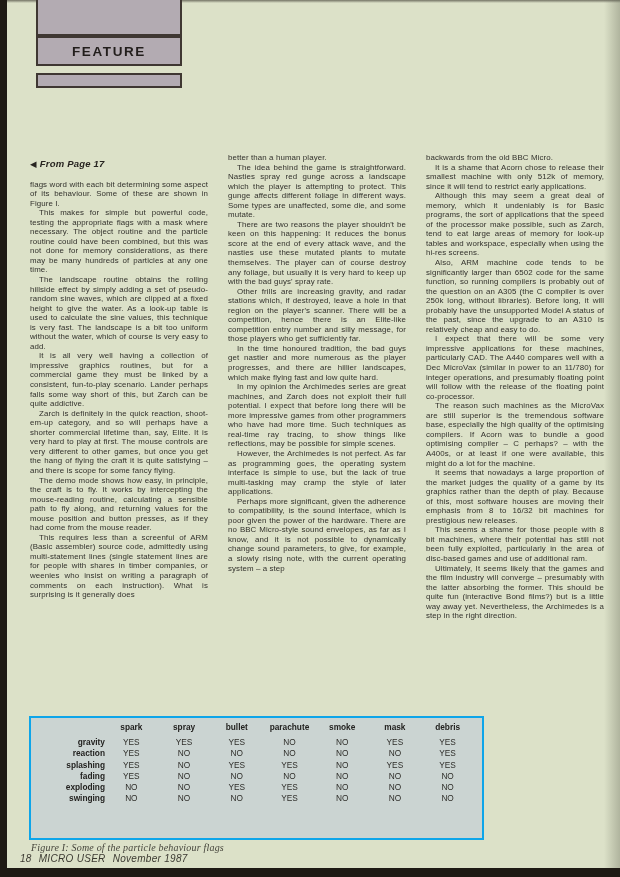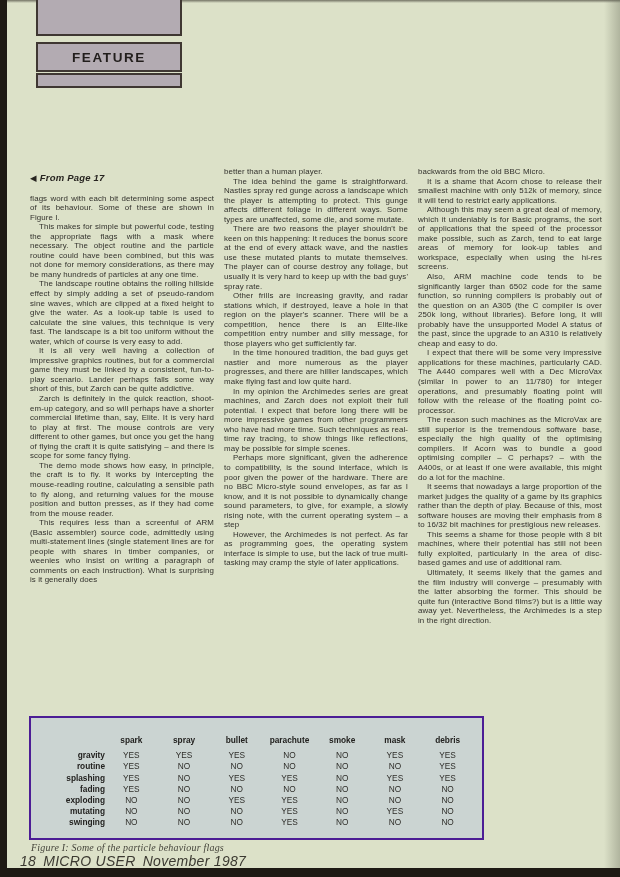--- a/index.html
+++ b/index.html
@@ -22,31 +22,31 @@
     background:linear-gradient(to bottom, rgba(30,26,20,0.55), rgba(30,26,20,0));
     pointer-events:none;
   }
   
   .hbox{
     position:absolute;left:29px;width:146px;
     background:#b3abb2;border:2px solid #3f3732;box-sizing:border-box;
   }
   .hbox-top{top:-3px;height:39px;}
   .hbox-feature{
-    top:42px;height:30px;
+    top:36px;height:30px;
     display:flex;align-items:center;justify-content:center;
   }
   .hbox-bottom{top:73px;height:15px;}
   .feature-label{
     font-weight:bold;font-size:13.5px;letter-spacing:1.6px;color:#221e1c;
   }
   
   .columns{
-    position:absolute;left:23px;top:167px;width:574px;
-    display:flex;gap:10px;
+    position:absolute;left:23px;top:153px;width:574px;
+    display:flex;gap:20px;
   }
   .col{
     width:184px;height:560px;overflow:hidden;
     text-align:justify;
     font-size:7.9px;line-height:9.55px;color:#32312c;
     letter-spacing:0.1px;
   }
   .col-3{height:704px;}
   .para{margin:0;}
   .para.indent{text-indent:9px;}
@@ -55,22 +55,22 @@
     margin:6px 0 10px 0;color:#272420;text-align:left;text-indent:0;
     letter-spacing:0.2px;
   }
   .from-page .arrow{
     font-family:"DejaVu Sans",sans-serif;font-style:normal;font-size:8.5px;
     margin-right:3px;
   }
   
   .figure-box{
     position:absolute;left:22px;top:716px;width:455px;height:124px;
-    background:#cbd4d2;border:2px solid #4c1d95;box-sizing:border-box;
-    padding:16px 8px 4px 12px;
+    background:#cbd4d2;border:2px solid #0ea5e9;box-sizing:border-box;
+    padding:3px 8px 4px 12px;
   }
   .figure-box table{
     width:100%;border-collapse:collapse;table-layout:fixed;
     font-size:8.3px;color:#2e2d29;
   }
   .figure-box th,.figure-box td{
     padding:0.6px 0;text-align:center;font-weight:normal;
     white-space:nowrap;overflow:hidden;
   }
   .figure-box thead th{font-weight:bold;padding-bottom:5px;color:#232220;}
@@ -79,21 +79,21 @@
   }
   .figure-box .label-col{width:62px;text-align:right;}
   .figure-caption{
     position:absolute;left:24px;top:842px;
     font-family:"Liberation Serif",serif;font-style:italic;
     font-size:10px;color:#46453c;letter-spacing:0.2px;
   }
   
   .page-footer{
     position:absolute;left:13px;top:853px;
-    font-style:italic;font-size:14px;color:#3b3931;letter-spacing:0.3px;
+    font-style:italic;font-size:10px;color:#3b3931;letter-spacing:0.3px;
   }
   .page-footer span{margin-right:7px;}
 </style>
 </head>
 <body>
 
 <div class="page">
 
   <div class="hbox hbox-top"></div>
   <div class="hbox hbox-feature">
@@ -112,22 +112,22 @@
         <p class="para indent">The demo mode shows how easy, in principle, the craft is to fly. It works by intercepting the mouse-reading routine, calculating a sensible path to fly along, and returning values for the mouse position and button presses, as if they had come from the mouse reader.</p>
         <p class="para indent">This requires less than a screenful of ARM (Basic assembler) source code, admittedly using multi-statement lines (single statement lines are for people with shares in timber companies, or weenies who insist on writing a paragraph of comments on each instruction). What is surprising is it generally does</p>
       </div>
     <div class="col col-2">
         <p class="para">better than a human player.</p>
         <p class="para indent">The idea behind the game is straightforward. Nasties spray red gunge across a landscape which the player is attempting to protect. This gunge affects different foliage in different ways. Some types are unaffected, some die, and some mutate.</p>
         <p class="para indent">There are two reasons the player shouldn't be keen on this happening: It reduces the bonus score at the end of every attack wave, and the nasties use these mutated plants to mutate themselves. The player can of course destroy any foliage, but usually it is very hard to keep up with the bad guys' spray rate.</p>
         <p class="para indent">Other frills are increasing gravity, and radar stations which, if destroyed, leave a hole in that region on the player's scanner. There will be a competition, hence there is an Elite-like competition entry number and silly message, for those players who get sufficiently far.</p>
         <p class="para indent">In the time honoured tradition, the bad guys get nastier and more numerous as the player progresses, and there are hillier landscapes, which make flying fast and low quite hard.</p>
         <p class="para indent">In my opinion the Archimedes series are great machines, and Zarch does not exploit their full potential. I expect that before long there will be more impressive games from other programmers who have had more time. Such techniques as real-time ray tracing, to show things like reflections, may be possible for simple scenes.</p>
+        <p class="para indent">However, the Archimedes is not perfect. As far as programming goes, the operating system interface is simple to use, but the lack of true multi-tasking may cramp the style of later applications.</p>
         <p class="para indent">Perhaps more significant, given the adherence to compatibility, is the sound interface, which is poor given the power of the hardware. There are no BBC Micro-style sound envelopes, as far as I know, and it is not possible to dynamically change sound parameters, to give, for example, a slowly rising note, with the current operating system – a step</p>
-        <p class="para indent">However, the Archimedes is not perfect. As far as programming goes, the operating system interface is simple to use, but the lack of true multi-tasking may cramp the style of later applications.</p>
       </div>
     <div class="col col-3">
         <p class="para">backwards from the old BBC Micro.</p>
         <p class="para indent">It is a shame that Acorn chose to release their smallest machine with only 512k of memory, since it will tend to restrict early applications.</p>
         <p class="para indent">Although this may seem a great deal of memory, which it undeniably is for Basic programs, the sort of applications that the speed of the processor make possible, such as Zarch, tend to eat large areas of memory for look-up tables and workspace, especially when using the hi-res screens.</p>
         <p class="para indent">Also, ARM machine code tends to be significantly larger than 6502 code for the same function, so running compilers is probably out of the question on an A305 (the C compiler is over 250k long, without libraries). Before long, it will probably have the unsupported Model A status of the past, since the upgrade to an A310 is relatively cheap and easy to do.</p>
         <p class="para indent">I expect that there will be some very impressive applications for these machines, particularly CAD. The A440 compares well with a Dec MicroVax (similar in power to an 11/780) for integer operations, and presumably floating point will follow with the release of the floating point co-processor.</p>
         <p class="para indent">The reason such machines as the MicroVax are still superior is the tremendous software base, especially the high quality of the optimising compilers. If Acorn was to bundle a good optimising compiler – C perhaps? – with the A400s, or at least if one were available, this might do a lot for the machine.</p>
         <p class="para indent">It seems that nowadays a large proportion of the market judges the quality of a game by its graphics rather than the depth of play. Because of this, most software houses are moving their emphasis from 8 to 16/32 bit machines for prestigious new releases.</p>
         <p class="para indent">This seems a shame for those people with 8 bit machines, where their potential has still not been fully exploited, particularly in the area of disc-based games and use of additional ram.</p>
@@ -154,21 +154,21 @@
             <th class="label-col">gravity</th>
             <td>YES</td>
             <td>YES</td>
             <td>YES</td>
             <td>NO</td>
             <td>NO</td>
             <td>YES</td>
             <td>YES</td>
           </tr>
           <tr>
-            <th class="label-col">routine</th>
+            <th class="label-col">reaction</th>
             <td>YES</td>
             <td>NO</td>
             <td>NO</td>
             <td>NO</td>
             <td>NO</td>
             <td>NO</td>
             <td>YES</td>
           </tr>
           <tr>
             <th class="label-col">splashing</th>
@@ -191,30 +191,20 @@
             <td>NO</td>
           </tr>
           <tr>
             <th class="label-col">exploding</th>
             <td>NO</td>
             <td>NO</td>
             <td>YES</td>
             <td>YES</td>
             <td>NO</td>
             <td>NO</td>
-            <td>NO</td>
-          </tr>
-          <tr>
-            <th class="label-col">mutating</th>
-            <td>NO</td>
-            <td>NO</td>
-            <td>NO</td>
-            <td>YES</td>
-            <td>NO</td>
-            <td>YES</td>
             <td>NO</td>
           </tr>
           <tr>
             <th class="label-col">swinging</th>
             <td>NO</td>
             <td>NO</td>
             <td>NO</td>
             <td>YES</td>
             <td>NO</td>
             <td>NO</td>

